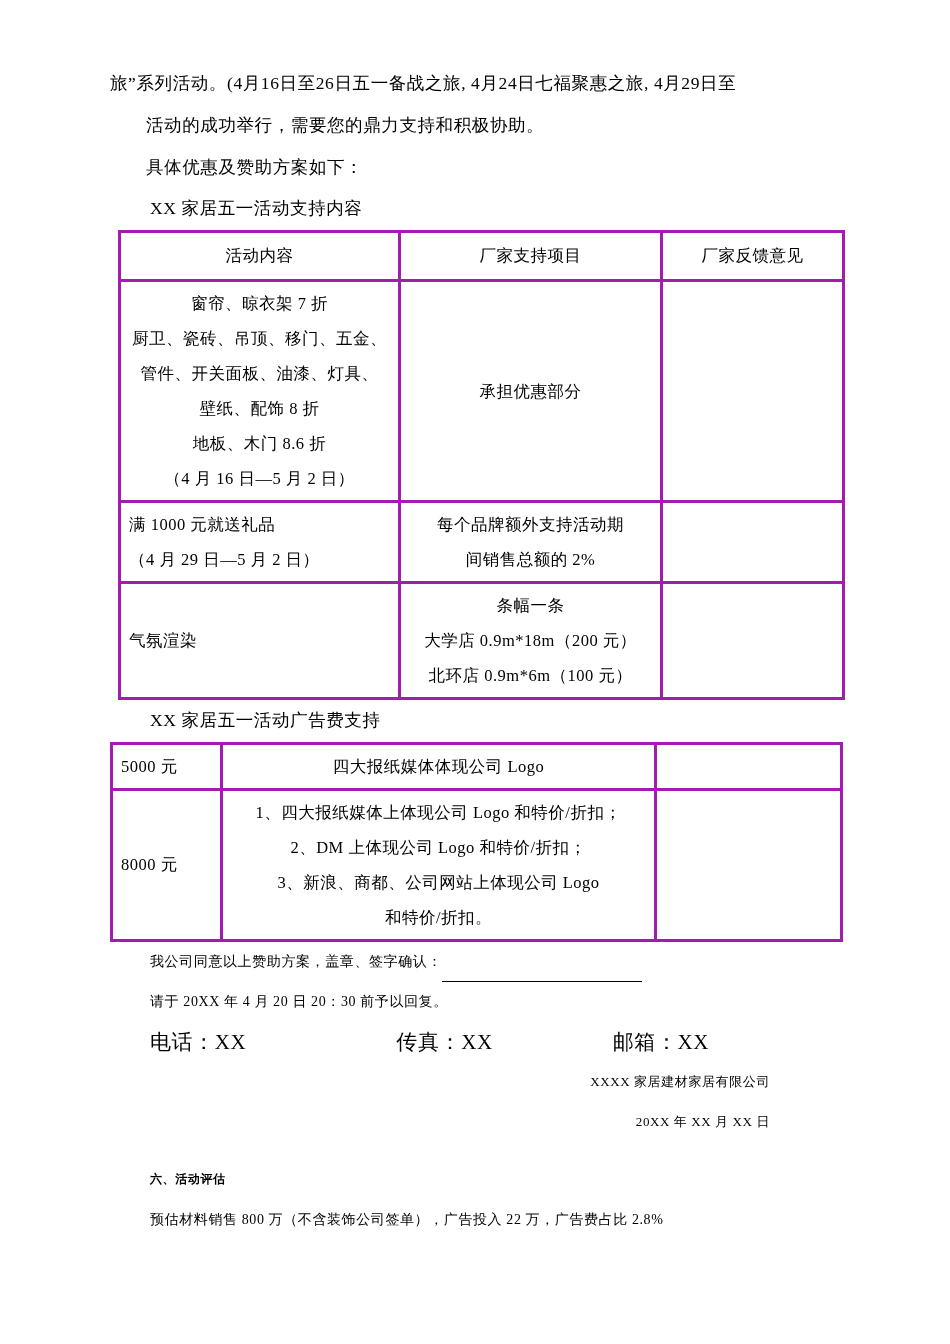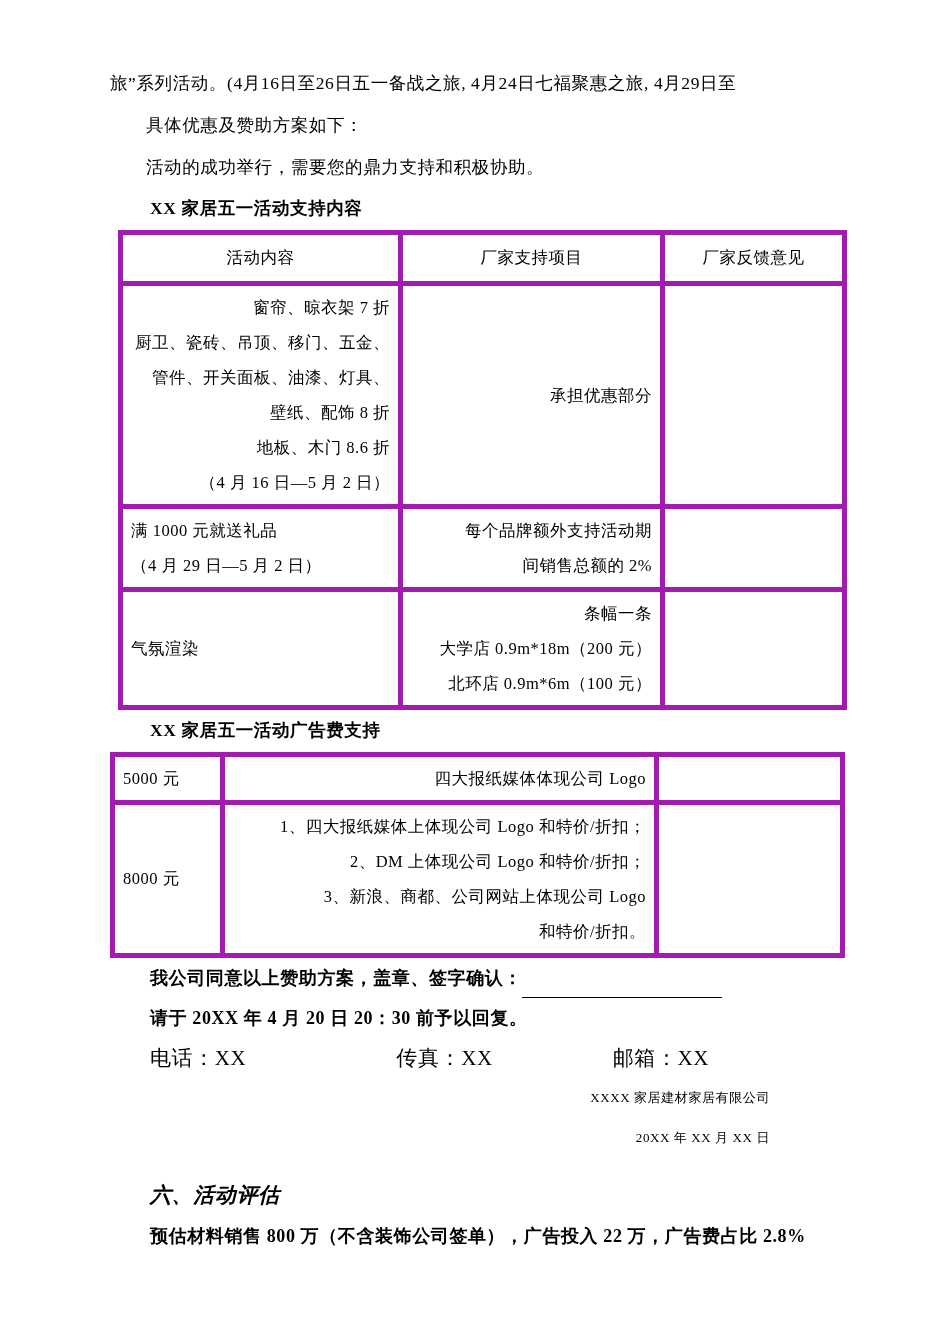--- a/index.html
+++ b/index.html
@@ -29,47 +29,46 @@
     white-space: nowrap;
   }
   .indent {
     padding-left: 36px;
   }
   .tbl-title {
     font-size: 17.5px;
     line-height: 40px;
     padding-left: 40px;
     letter-spacing: 0.6px;
-    font-weight: bold;
   }
   table {
     border-collapse: collapse;
     table-layout: fixed;
     font-size: 16.5px;
     letter-spacing: 0.5px;
   }
   table td {
-    border: 5px solid #a21caf;
+    border: 3px solid #a21caf;
     padding: 4px 8px;
     vertical-align: middle;
   }
   .t1 {
     width: 724px;
     margin-left: 8px;
     margin-top: 2px;
   }
   .t2 {
     width: 730px;
     margin-left: 0px;
     margin-top: 2px;
   }
   .cell-center {
   }
   .cell-left {
-    text-align: right;
+    text-align: center;
   }
   .hdr {
     text-align: center;
     height: 38px;
   }
   .lines div {
     line-height: 35px;
     white-space: nowrap;
   }
   .sig-line {
@@ -80,53 +79,51 @@
     height: 17px;
   }
   .right-block {
     text-align: right;
     padding-right: 70px;
     font-size: 13px;
     line-height: 40px;
     letter-spacing: 0.6px;
   }
   .section-head {
-    font-size: 21px;
+    font-size: 12px;
     font-weight: bold;
     line-height: 42px;
     padding-left: 40px;
     letter-spacing: 0.6px;
     margin-top: 16px;
-    font-style: italic;
   }
   .contact-row {
     font-size: 21px;
     line-height: 40px;
     padding-left: 40px;
     letter-spacing: 0.6px;
     white-space: nowrap;
   }
   .contact-row span.gapA { display: inline-block; width: 150px; }
   .contact-row span.gapB { display: inline-block; width: 120px; }
   .small-note {
-    font-size: 18px;
-    line-height: 40px;
-    padding-left: 40px;
-    letter-spacing: 0.6px;
-    font-weight: bold;
+    font-size: 14px;
+    line-height: 40px;
+    padding-left: 40px;
+    letter-spacing: 0.6px;
   }
 </style>
 </head>
 <body>
 
 <div class="page">
 
   <div class="para">旅”系列活动。(4月16日至26日五一备战之旅, 4月24日七福聚惠之旅, 4月29日至</div>
+  <div class="para indent">活动的成功举行，需要您的鼎力支持和积极协助。</div>
   <div class="para indent">具体优惠及赞助方案如下：</div>
-  <div class="para indent">活动的成功举行，需要您的鼎力支持和积极协助。</div>
 
   <div class="tbl-title">XX 家居五一活动支持内容</div>
 
   <table class="t1">
     <colgroup>
       <col style="width:280px">
       <col style="width:262px">
       <col style="width:182px">
     </colgroup>
     <tbody>

